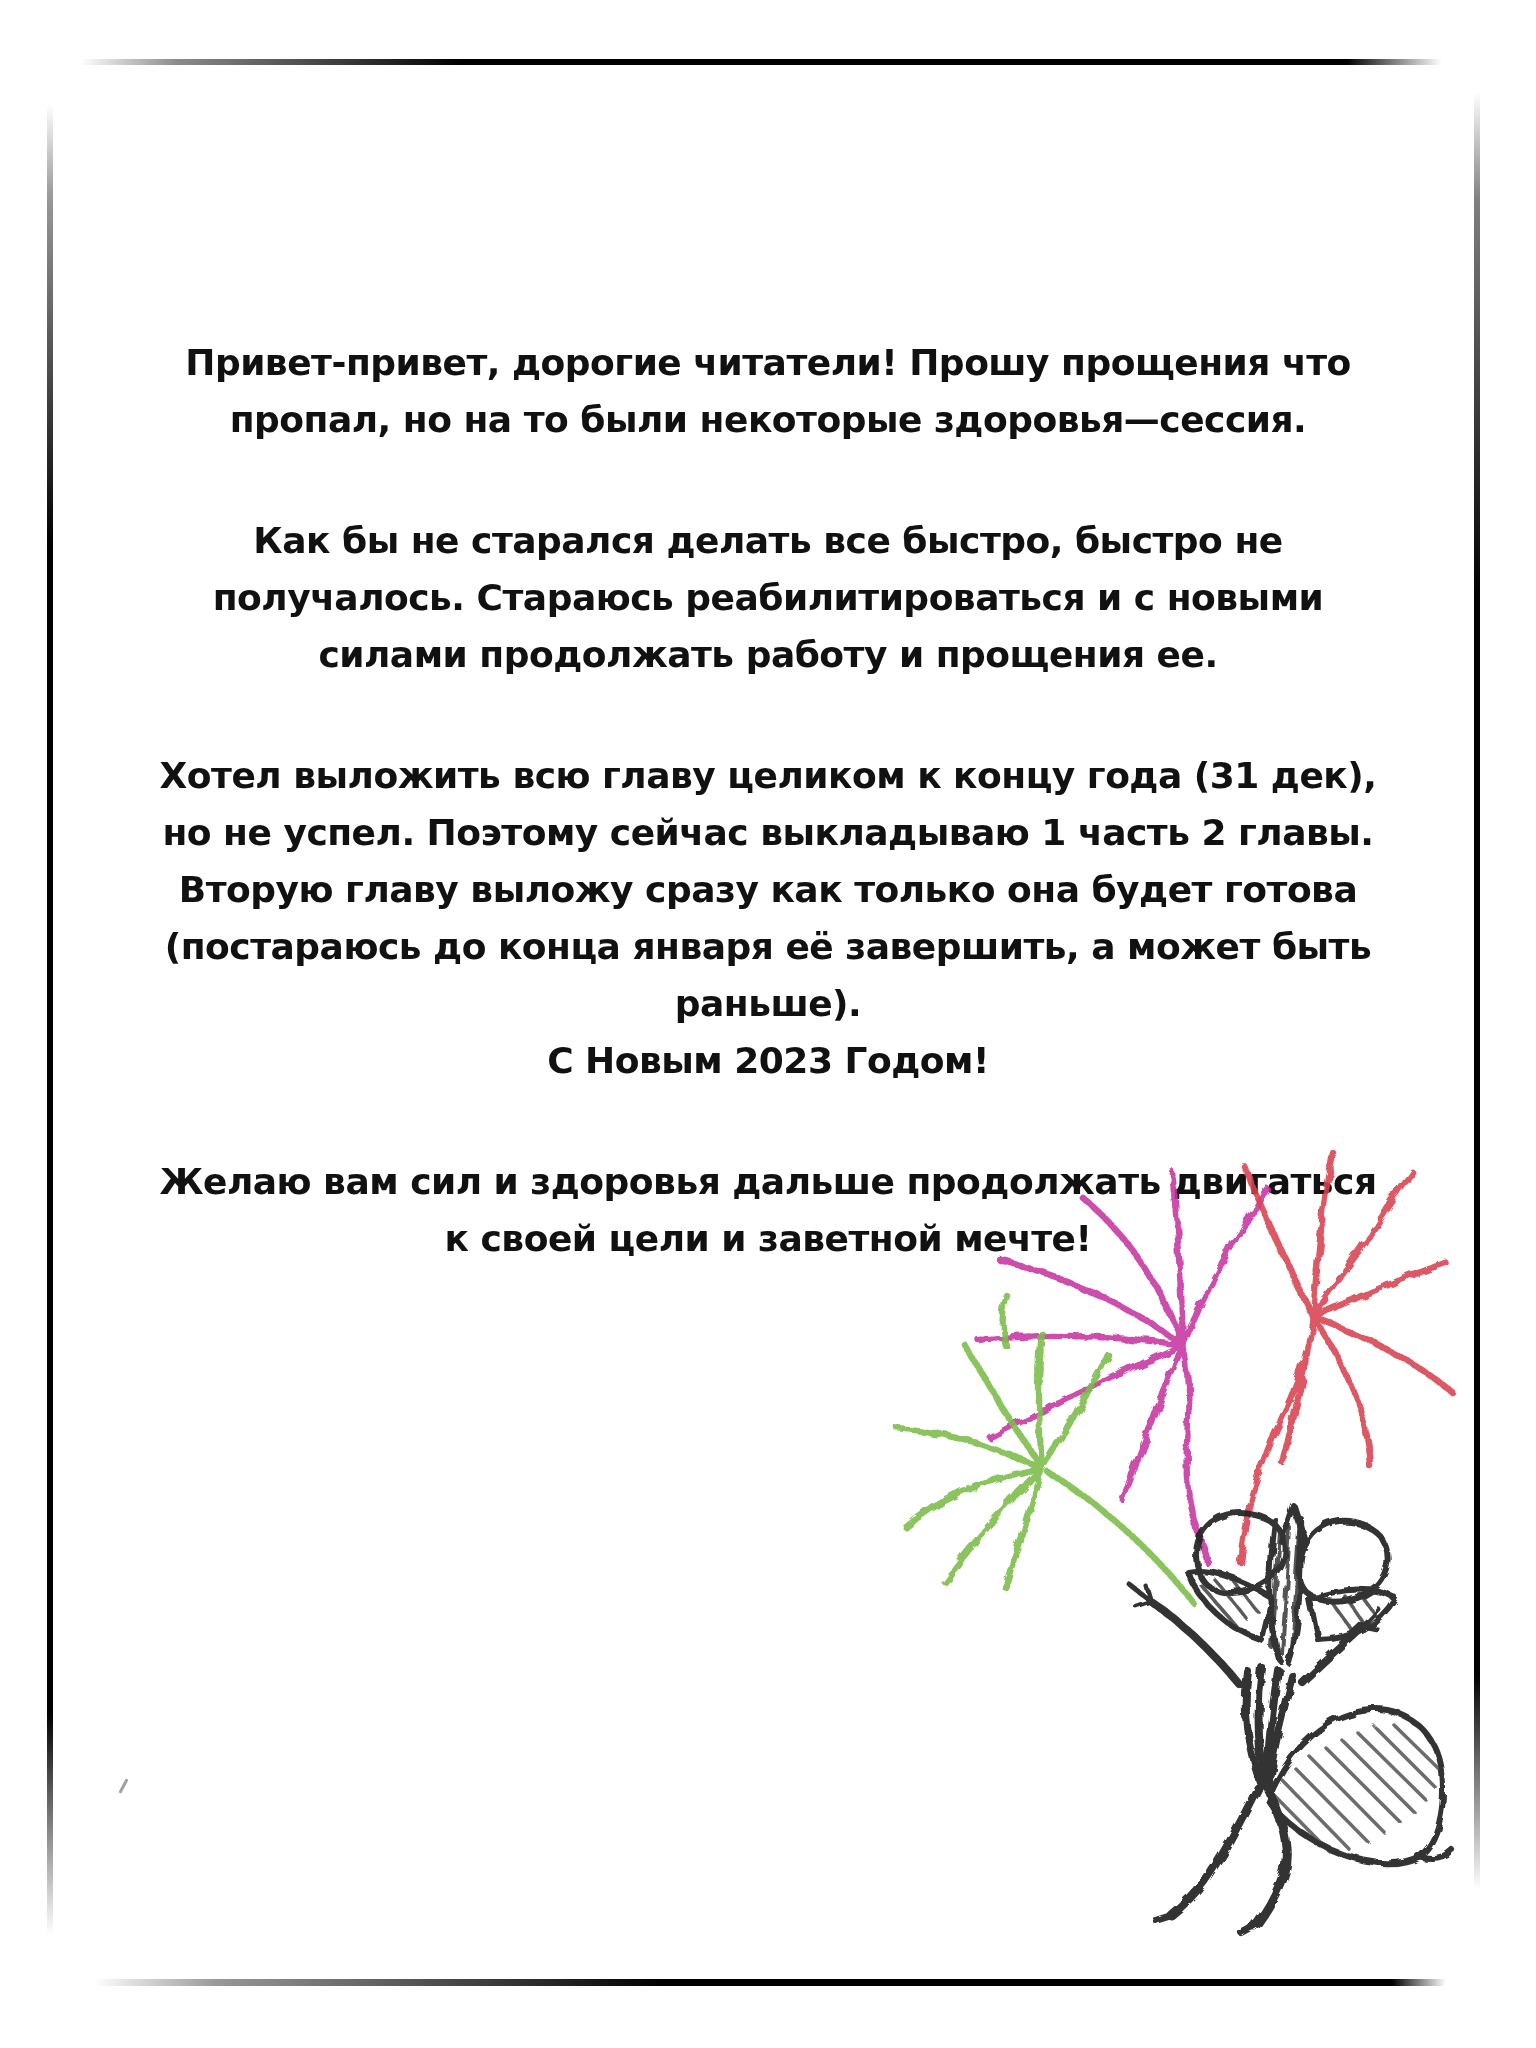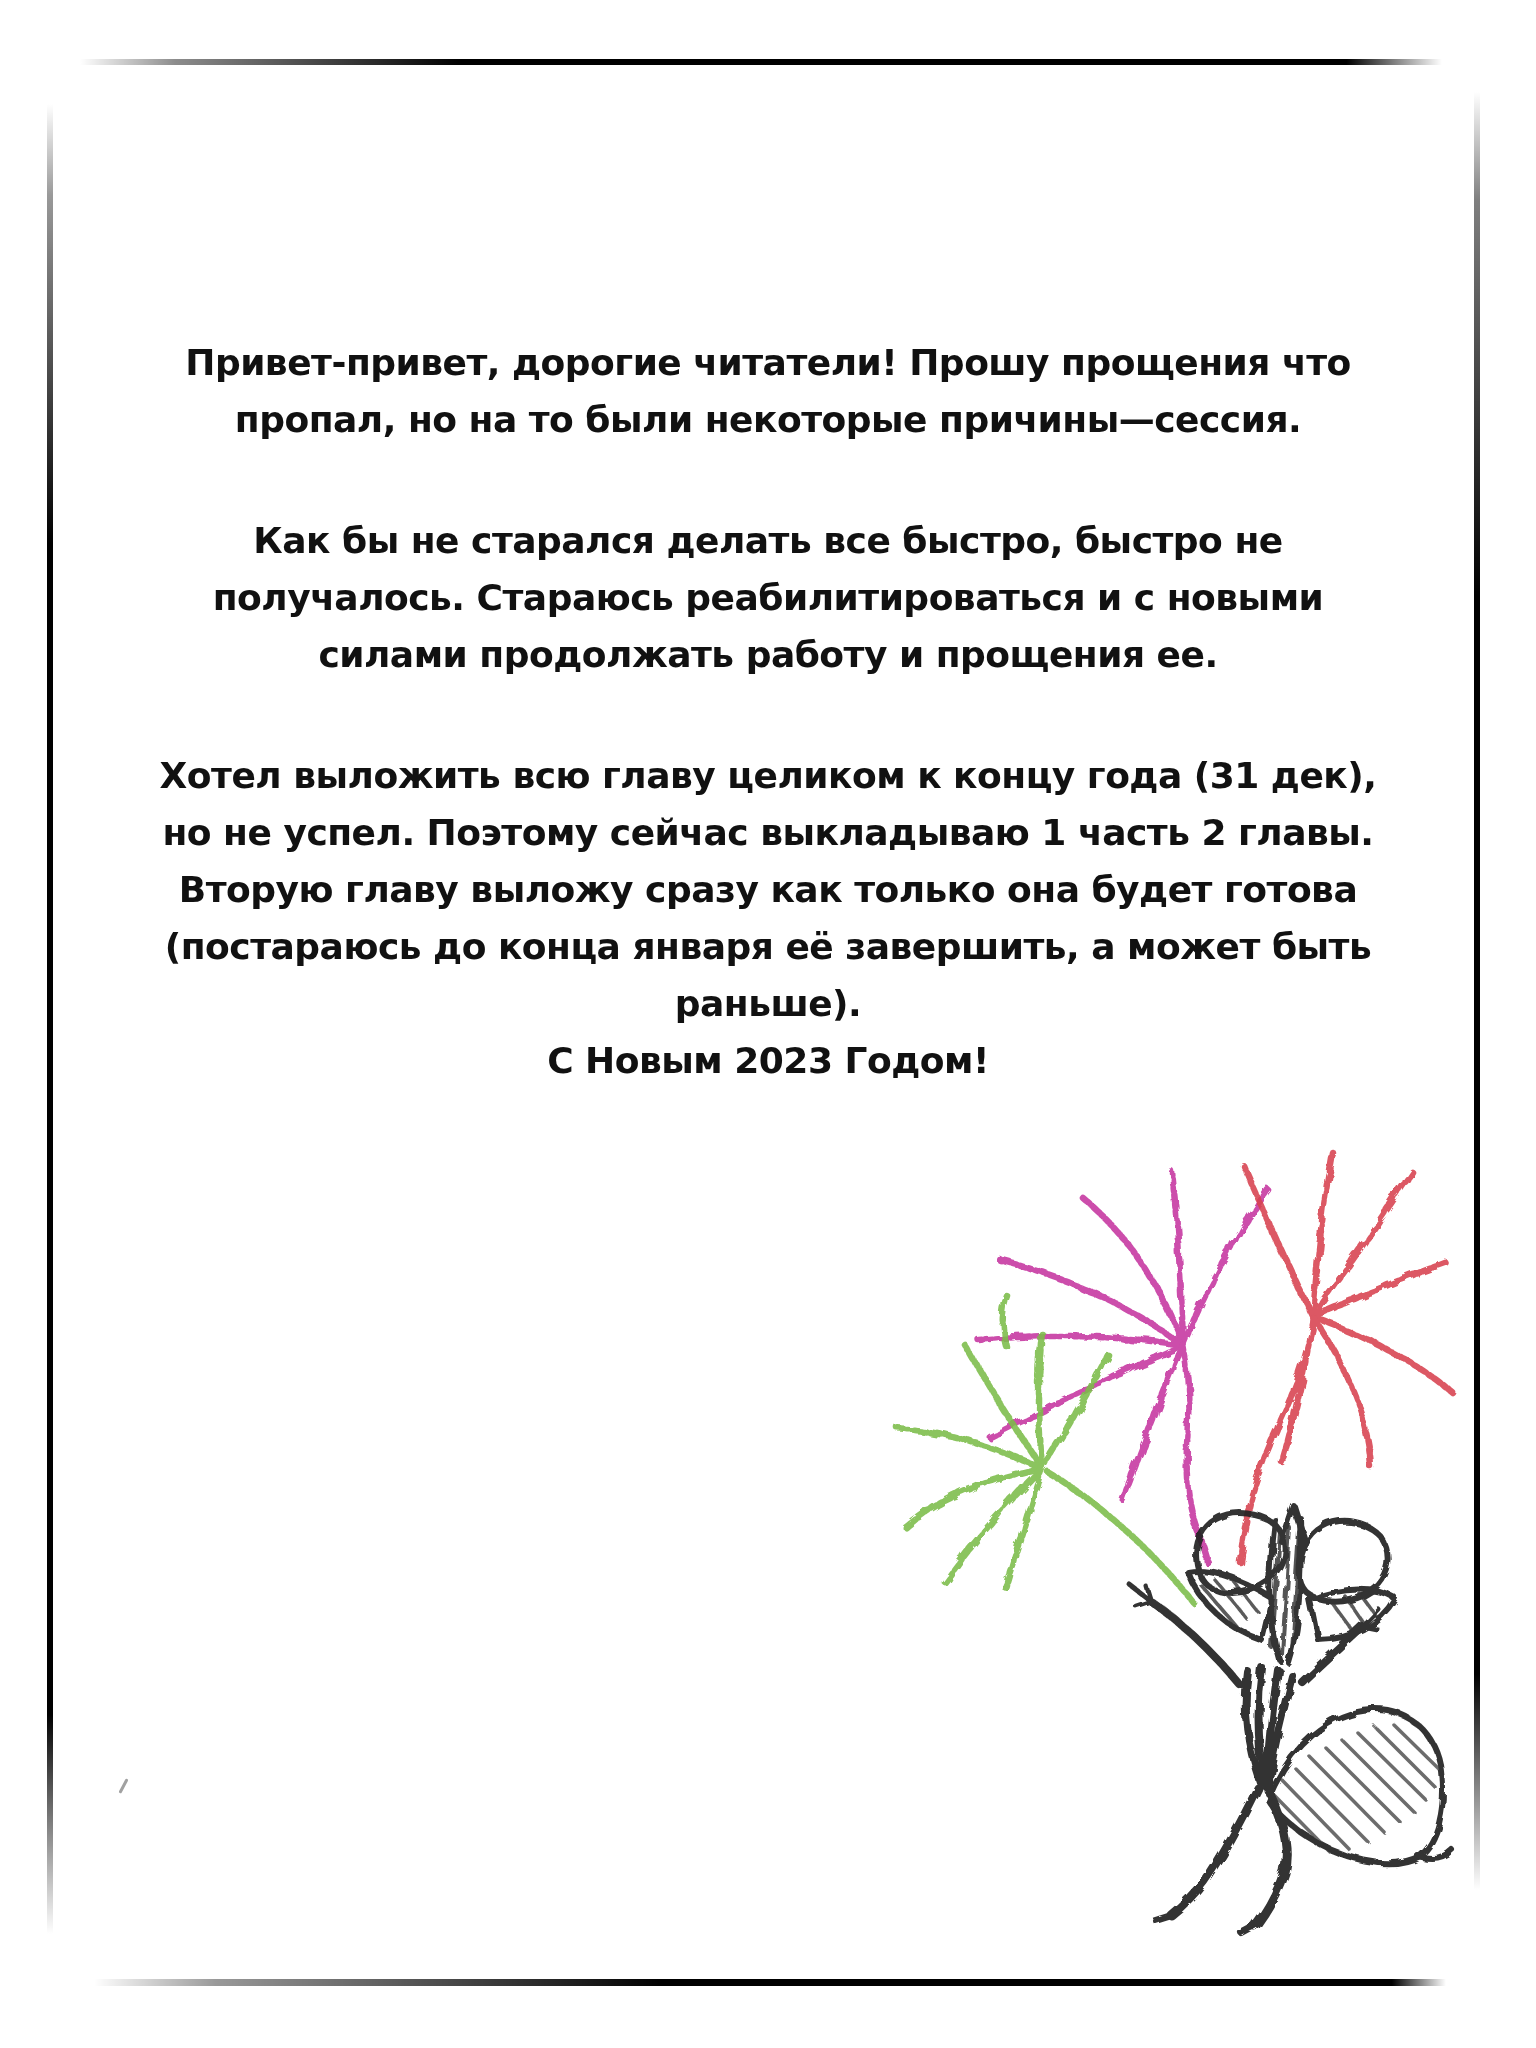--- a/index.html
+++ b/index.html
@@ -39,30 +39,32 @@
 
 <div class="page">
 
   <div class="frame frame-top"></div>
   <div class="frame frame-left"></div>
   <div class="frame frame-right"></div>
   <div class="frame frame-bottom"></div>
 
   <div class="note">
     <p>Привет-привет, дорогие читатели! Прошу прощения что
-пропал, но на то были некоторые причины—сессия.</p>
+пропал, но на то были некоторые здоровья—сессия.</p>
     <p>Как бы не старался делать все быстро, быстро не
 получалось. Стараюсь реабилитироваться и с новыми
 силами продолжать работу и прощения ее.</p>
     <p>Хотел выложить всю главу целиком к концу года (31 дек),
 но не успел. Поэтому сейчас выкладываю 1 часть 2 главы.
 Вторую главу выложу сразу как только она будет готова
 (постараюсь до конца января её завершить, а может быть
 раньше).
 С Новым 2023 Годом!</p>
+    <p>Желаю вам сил и здоровья дальше продолжать двигаться
+к своей цели и заветной мечте!</p>
   </div>
 
   <svg class="artwork" viewBox="650 950 886 1098" xmlns="http://www.w3.org/2000/svg">
     <defs>
       <filter id="rough" x="-20%" y="-20%" width="140%" height="140%">
         <feTurbulence type="fractalNoise" baseFrequency="0.05" numOctaves="3" seed="7" result="n"></feTurbulence>
         <feDisplacementMap in="SourceGraphic" in2="n" scale="8"></feDisplacementMap>
       </filter>
     </defs>
 

